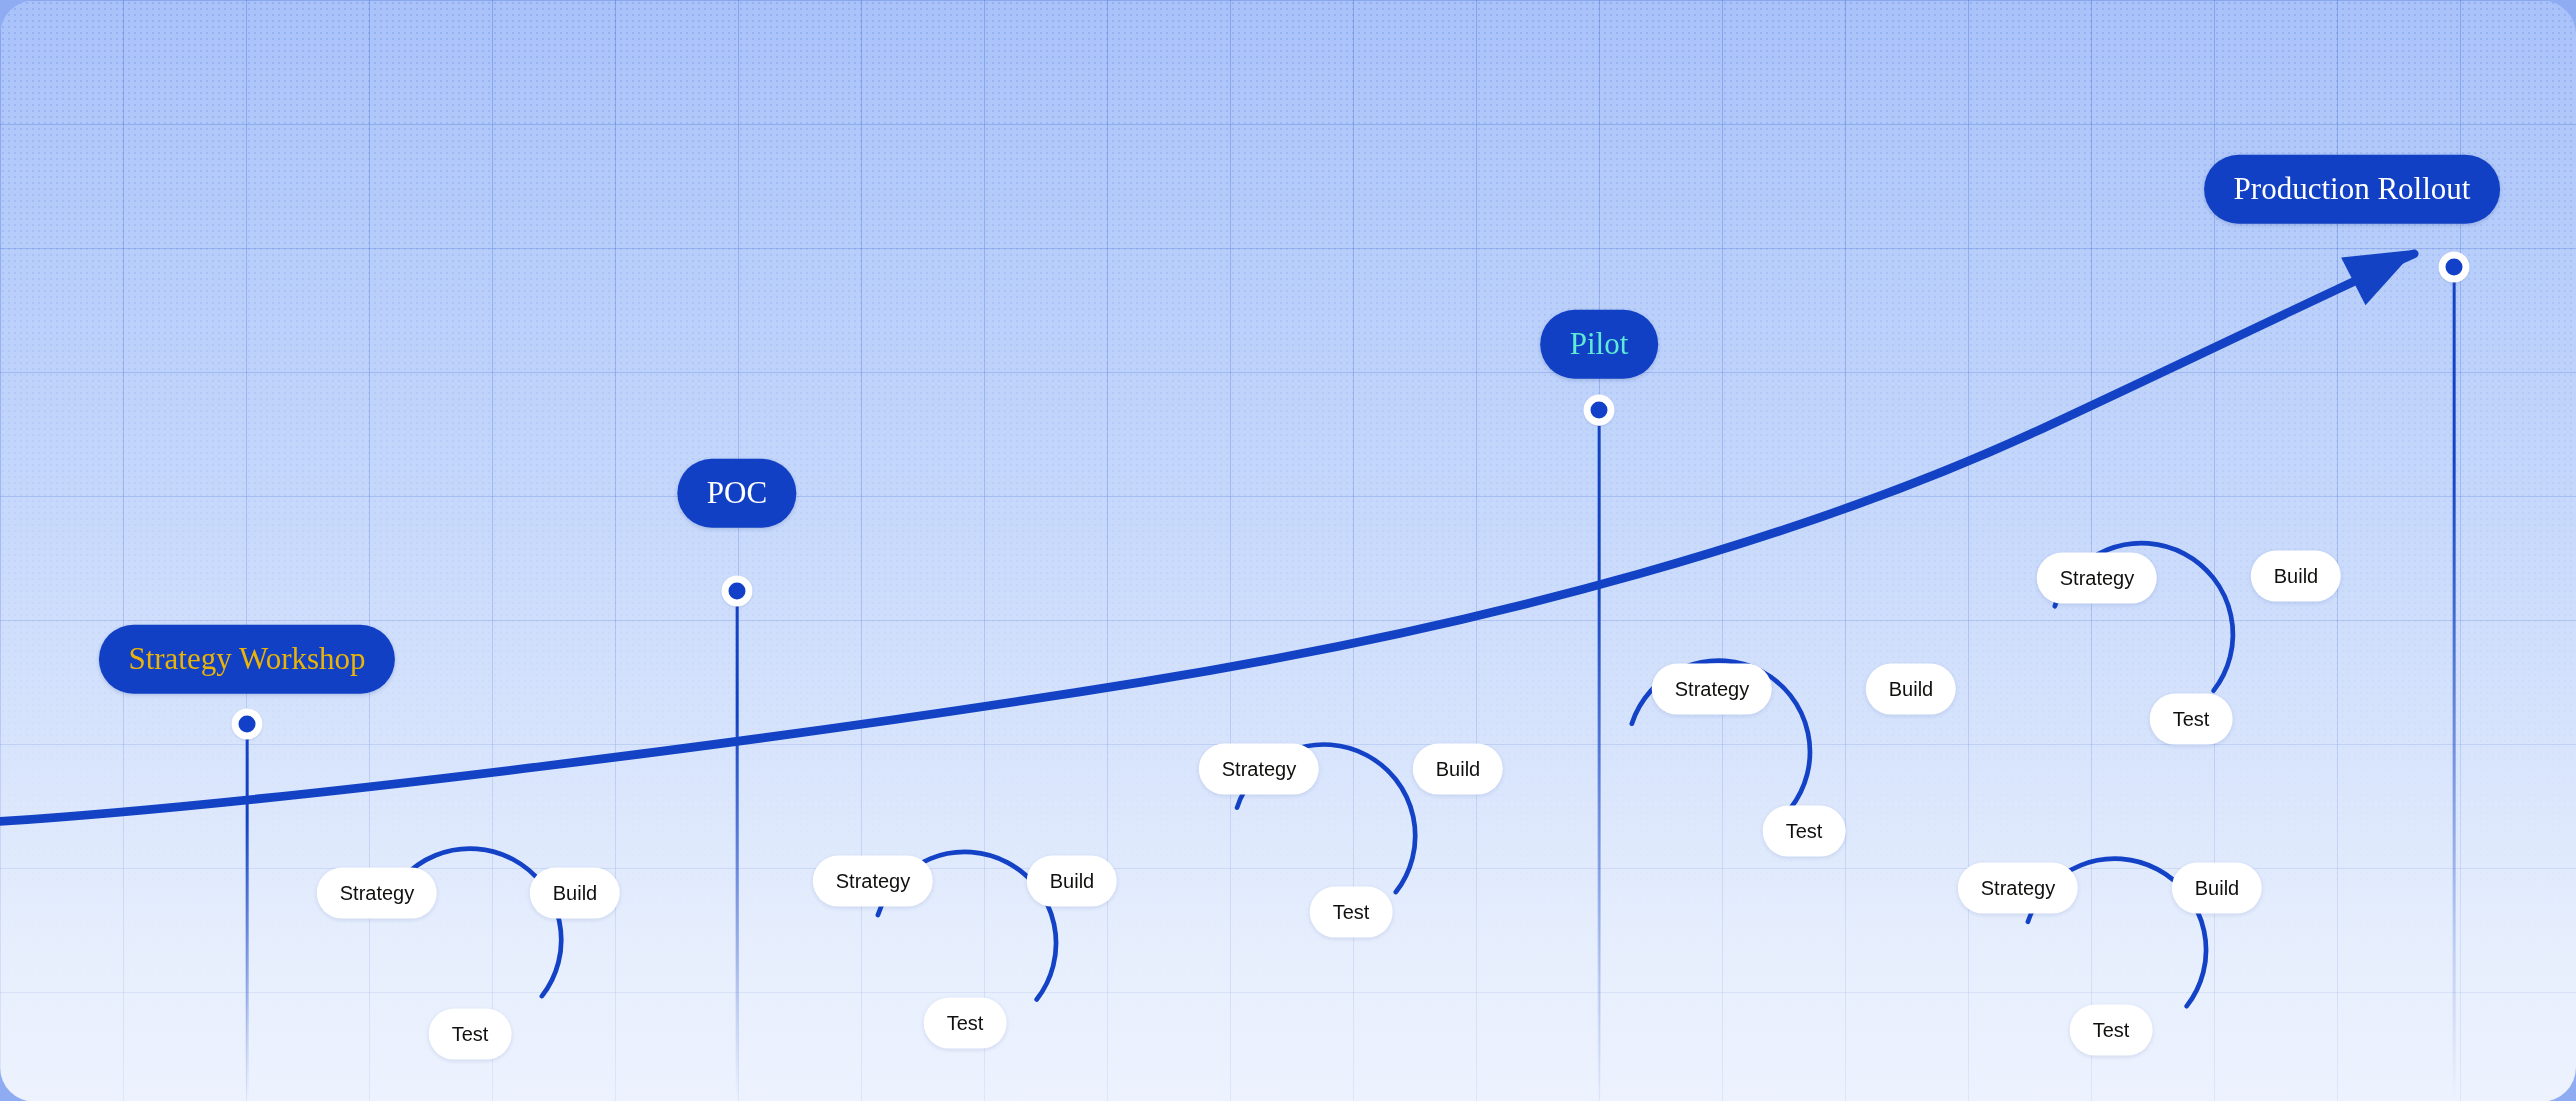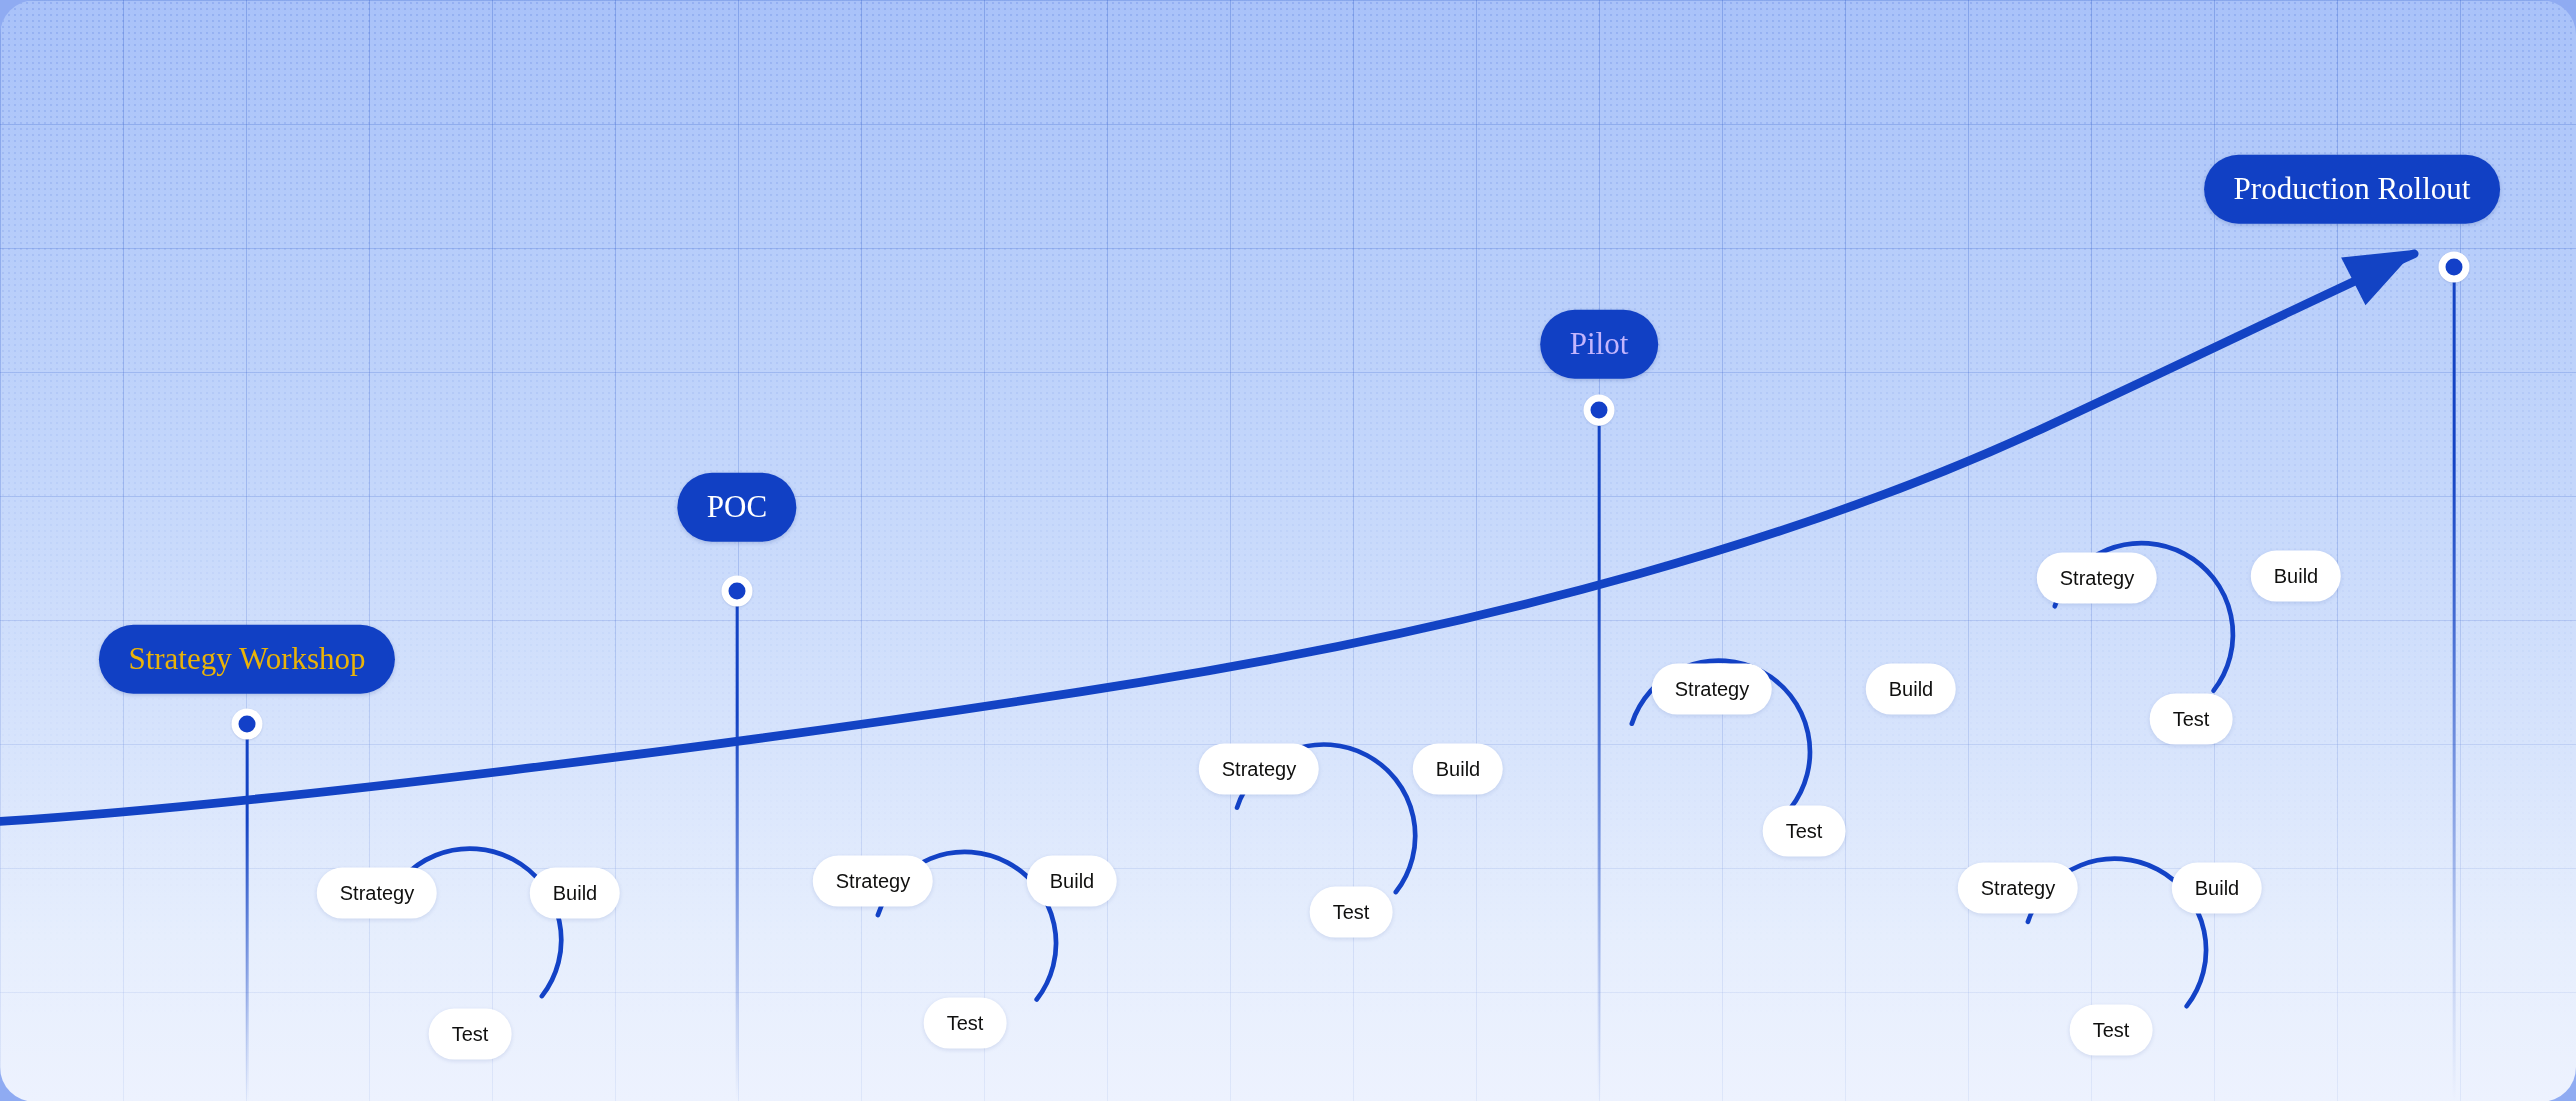--- a/index.html
+++ b/index.html
@@ -102,26 +102,26 @@
   <div id="milestones">
       <div class="stem" style="left: 247px; top: 739px; height: 363px;"></div>
       <div class="marker" style="left: 247px; top: 724px;">
         <i></i>
       </div>
       <div class="mlabel" style="left: 247px; top: 659px; background: rgb(17, 64, 196); color: #eab308;">Strategy Workshop</div>
       <div class="stem" style="left: 737px; top: 606px; height: 495px;"></div>
       <div class="marker" style="left: 737px; top: 591px;">
         <i></i>
       </div>
-      <div class="mlabel" style="left: 737px; top: 507px; background: rgb(17, 64, 196); color: rgb(255, 255, 255); text-align: right;">POC</div>
+      <div class="mlabel" style="left: 737px; top: 493px; background: rgb(17, 64, 196); color: rgb(255, 255, 255); text-align: right;">POC</div>
       <div class="stem" style="left: 1599px; top: 426px; height: 676px;"></div>
       <div class="marker" style="left: 1599px; top: 410px;">
         <i></i>
       </div>
-      <div class="mlabel" style="left: 1599px; top: 344px; background: rgb(17, 64, 196); color: #c4b5fd;">Pilot</div>
+      <div class="mlabel" style="left: 1599px; top: 344px; background: rgb(17, 64, 196); color: #5eead4;">Pilot</div>
       <div class="stem" style="left: 2454px; top: 282px; height: 820px;"></div>
       <div class="marker" style="left: 2454px; top: 267px;">
         <i></i>
       </div>
       <div class="mlabel" style="left: 2352px; top: 189px; background: rgb(17, 64, 196); color: rgb(255, 255, 255);">Production Rollout</div>
     </div>
 
   <div id="cyclelabels">
       <div class="plabel" style="left: 377px; top: 893px; background: rgb(255, 255, 255); color: rgb(16, 16, 15);">Strategy</div>
       <div class="plabel" style="left: 575px; top: 893px; background: rgb(255, 255, 255); color: rgb(16, 16, 15);">Build</div>

